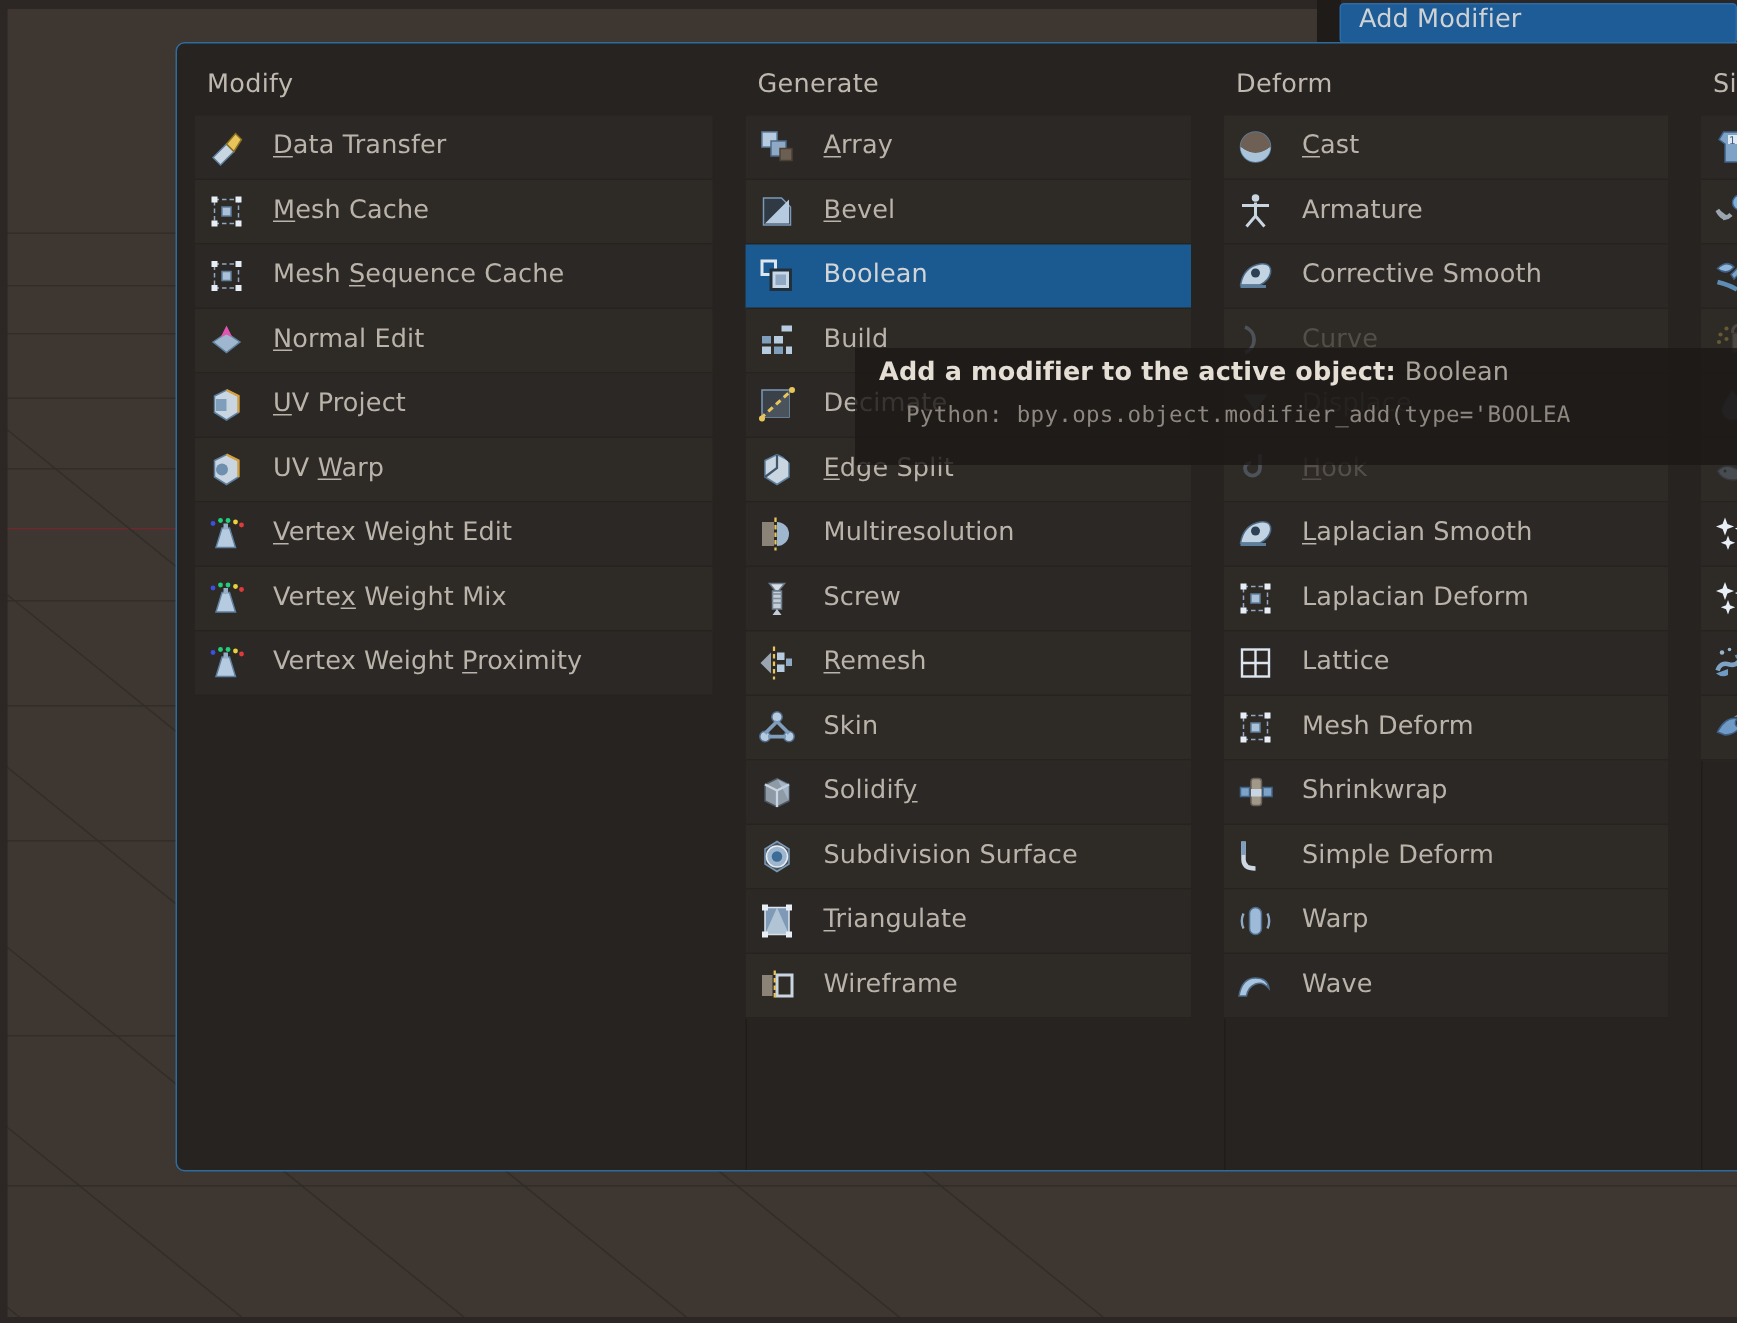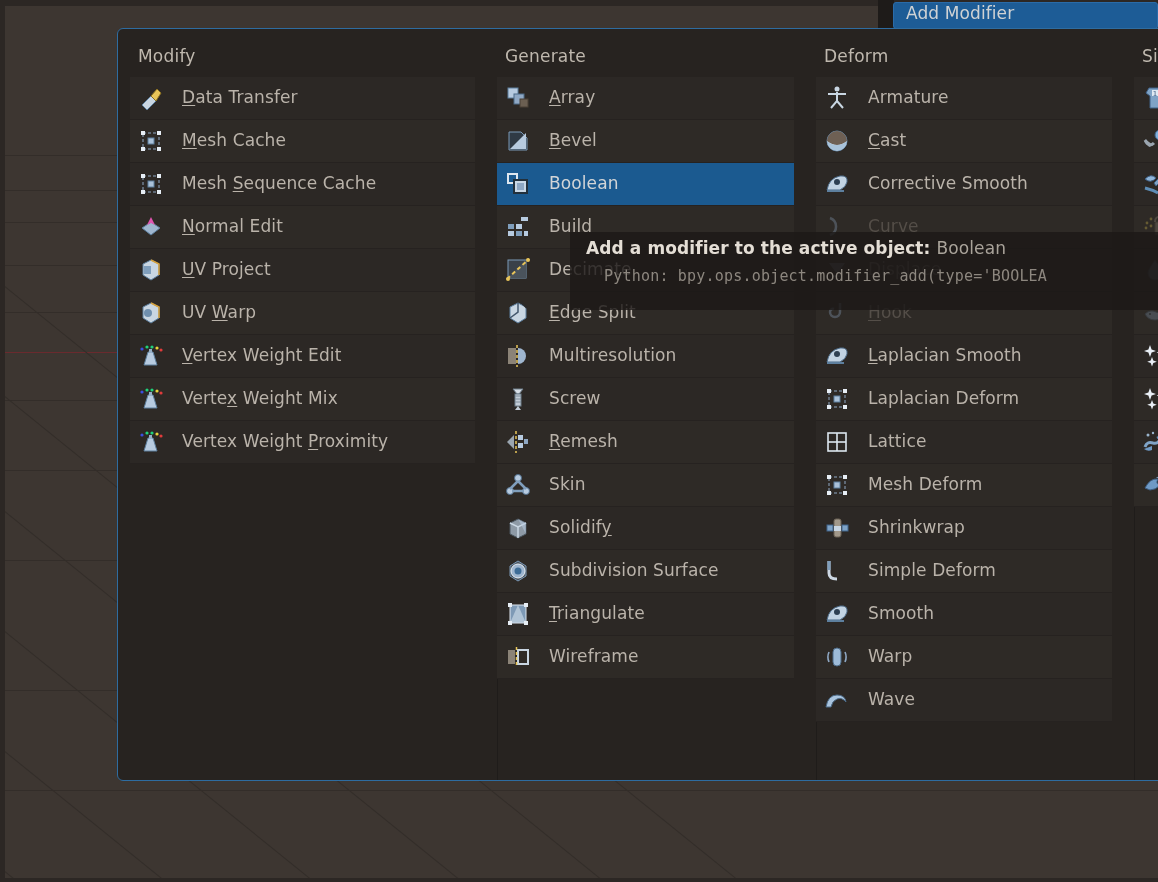--- a/index.html
+++ b/index.html
@@ -415,35 +415,35 @@
                 <rect x="3" y="6" width="7" height="14" fill="#8b8377"></rect>
                 <rect x="13" y="6" width="10" height="14" fill="none" stroke="#c9d6e2" stroke-width="2"></rect>
                 <line x1="11.5" y1="3" x2="11.5" y2="23" stroke="#e8c55a" stroke-width="1.5" stroke-dasharray="3 2"></line>
               </svg></span>
             <span class="mi-label">Wireframe</span>
           </div>
         </div>
         <div class="col col-deform">
           <div class="col-title">Deform</div>
           <div class="col-sep" style="left: 0px;"></div>
+          <div class="menu-item alt">
+            <span class="mi-icon"><svg width="26" height="26" viewBox="0 0 26 26" style="opacity:1">
+                <circle cx="13" cy="13" r="10" fill="#dfe8f0" stroke="#5d7f9e"></circle>
+                <path d="M3 13 a10 10 0 0 1 20 0 q-10 8 -20 0 Z" fill="#6e6054"></path>
+                <path d="M3 13 q10 8 20 0 a10 10 0 0 1 -20 0 Z" fill="#a9c3da"></path>
+              </svg></span>
+            <span class="mi-label"><u>C</u>ast</span>
+          </div>
           <div class="menu-item">
             <span class="mi-icon"><svg width="26" height="26" viewBox="0 0 26 26" style="opacity:1">
                 <circle cx="13" cy="4" r="2.5" fill="#c9d6e2"></circle>
                 <path d="M4 9 h18" stroke="#c9d6e2" stroke-width="2"></path>
                 <path d="M13 7 L13 16 L7 23 M13 16 L19 23" stroke="#c9d6e2" stroke-width="2" fill="none"></path>
               </svg></span>
             <span class="mi-label">Armature</span>
-          </div>
-          <div class="menu-item alt">
-            <span class="mi-icon"><svg width="26" height="26" viewBox="0 0 26 26" style="opacity:1">
-                <circle cx="13" cy="13" r="10" fill="#dfe8f0" stroke="#5d7f9e"></circle>
-                <path d="M3 13 a10 10 0 0 1 20 0 q-10 8 -20 0 Z" fill="#6e6054"></path>
-                <path d="M3 13 q10 8 20 0 a10 10 0 0 1 -20 0 Z" fill="#a9c3da"></path>
-              </svg></span>
-            <span class="mi-label"><u>C</u>ast</span>
           </div>
           <div class="menu-item">
             <span class="mi-icon"><svg width="26" height="26" viewBox="0 0 26 26" style="opacity:1">
                 <path d="M3 19 q2 -12 13 -14 q8 -1 7 6 q-1 5 -7 8 Z" fill="#c2d3e3" stroke="#4d6b88"></path>
                 <circle cx="13" cy="11" r="3" fill="#2e4053"></circle>
                 <path d="M3 20 h17" stroke="#5d7f9e" stroke-width="2"></path>
               </svg></span>
             <span class="mi-label">Corrective Smooth</span>
           </div>
           <div class="menu-item disabled alt">
@@ -511,28 +511,20 @@
                 <rect x="10" y="11" width="7" height="5" fill="#c8d6e3"></rect>
               </svg></span>
             <span class="mi-label">Shrinkwrap</span>
           </div>
           <div class="menu-item alt">
             <span class="mi-icon"><svg width="26" height="26" viewBox="0 0 26 26" style="opacity:1">
                 <path d="M5 3 v12 q0 6 8 6" fill="none" stroke="#cdd8e3" stroke-width="3"></path>
                 <path d="M5 3 v9" stroke="#7f9ebc" stroke-width="3"></path>
               </svg></span>
             <span class="mi-label">Simple Deform</span>
-          </div>
-          <div class="menu-item">
-            <span class="mi-icon"><svg width="26" height="26" viewBox="0 0 26 26" style="opacity:1">
-                <path d="M3 19 q2 -12 13 -14 q8 -1 7 6 q-1 5 -7 8 Z" fill="#c2d3e3" stroke="#4d6b88"></path>
-                <circle cx="13" cy="11" r="3" fill="#2e4053"></circle>
-                <path d="M3 20 h17" stroke="#5d7f9e" stroke-width="2"></path>
-              </svg></span>
-            <span class="mi-label">Smooth</span>
           </div>
           <div class="menu-item alt">
             <span class="mi-icon"><svg width="26" height="26" viewBox="0 0 26 26" style="opacity:1">
                 <rect x="9" y="4" width="8" height="18" rx="4" fill="#9dbbd8" stroke="#4d6b88"></rect>
                 <path d="M5 8 a6 9 0 0 0 0 10" fill="none" stroke="#8fa8c4" stroke-width="1.6"></path>
                 <path d="M21 8 a6 9 0 0 1 0 10" fill="none" stroke="#8fa8c4" stroke-width="1.6"></path>
               </svg></span>
             <span class="mi-label">Warp</span>
           </div>
           <div class="menu-item">

